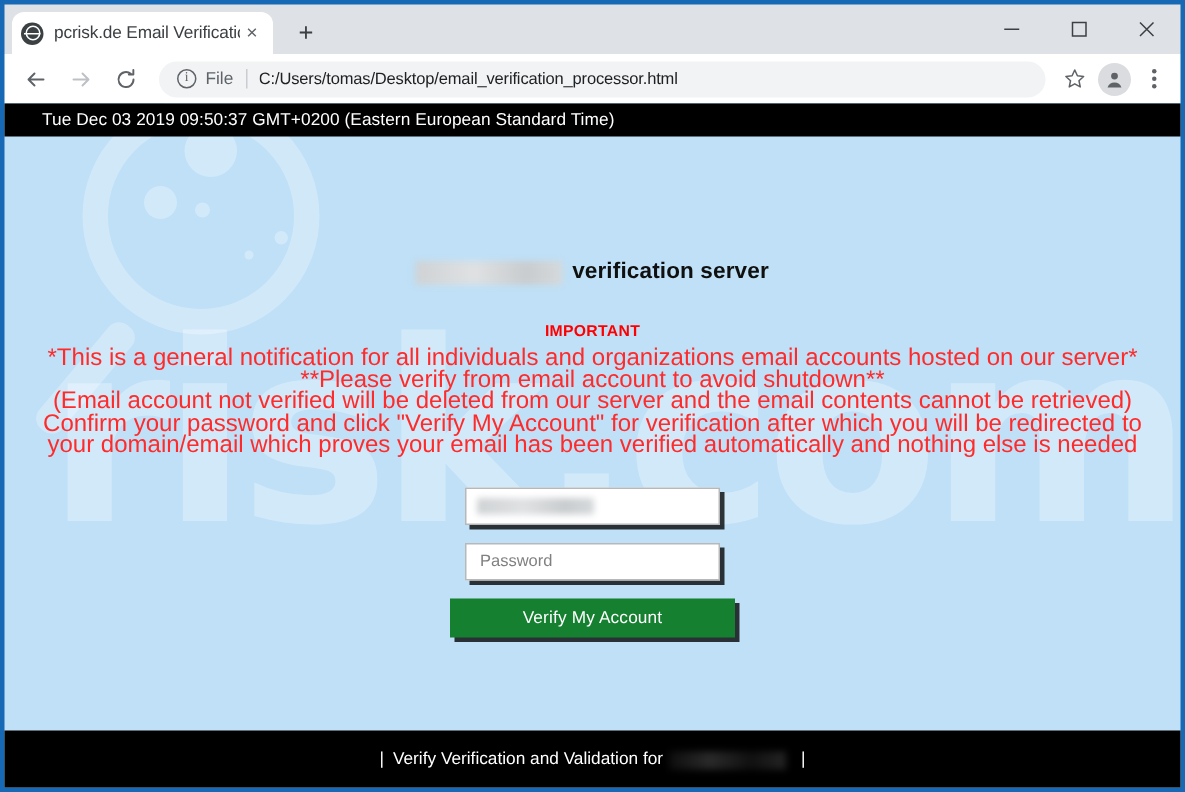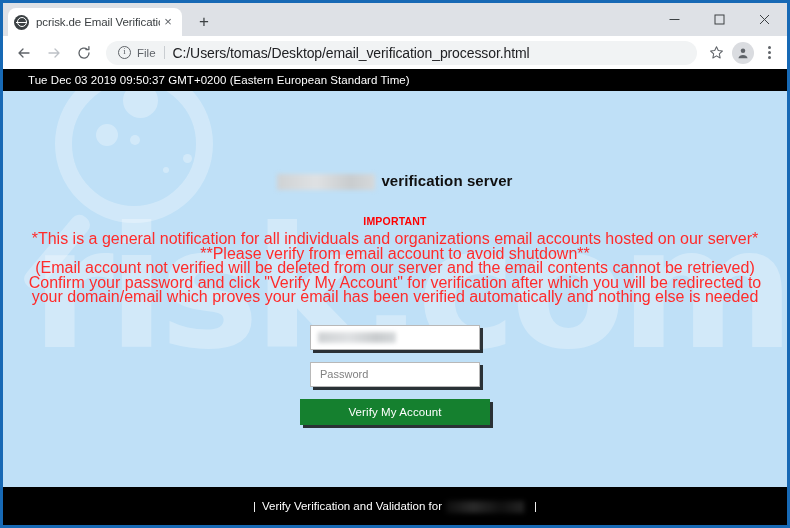--- a/index.html
+++ b/index.html
@@ -123,21 +123,21 @@
     text-align: center;
     font-size: 9px; font-family: "Liberation Serif", serif;
     color: #5f6368;
   }
   .omni-scheme { font-size: 11.5px; color: #5f6368; }
   .omni-sep {
     width: 1px; height: 13px; background: #c9cdd1;
     margin: 0 8px; flex: 0 0 1px;
   }
   .omni-url {
-    font-size: 14px; color: #202124;
+    font-size: 11px; color: #202124;
     white-space: nowrap; overflow: hidden;
     letter-spacing: -0.1px;
   }
   .tb-icon {
     width: 26px; height: 26px; flex: 0 0 26px;
     display: flex; align-items: center; justify-content: center;
     color: #5f6368;
   }
   .avatar-btn {
     width: 22px; height: 22px; flex: 0 0 22px;

